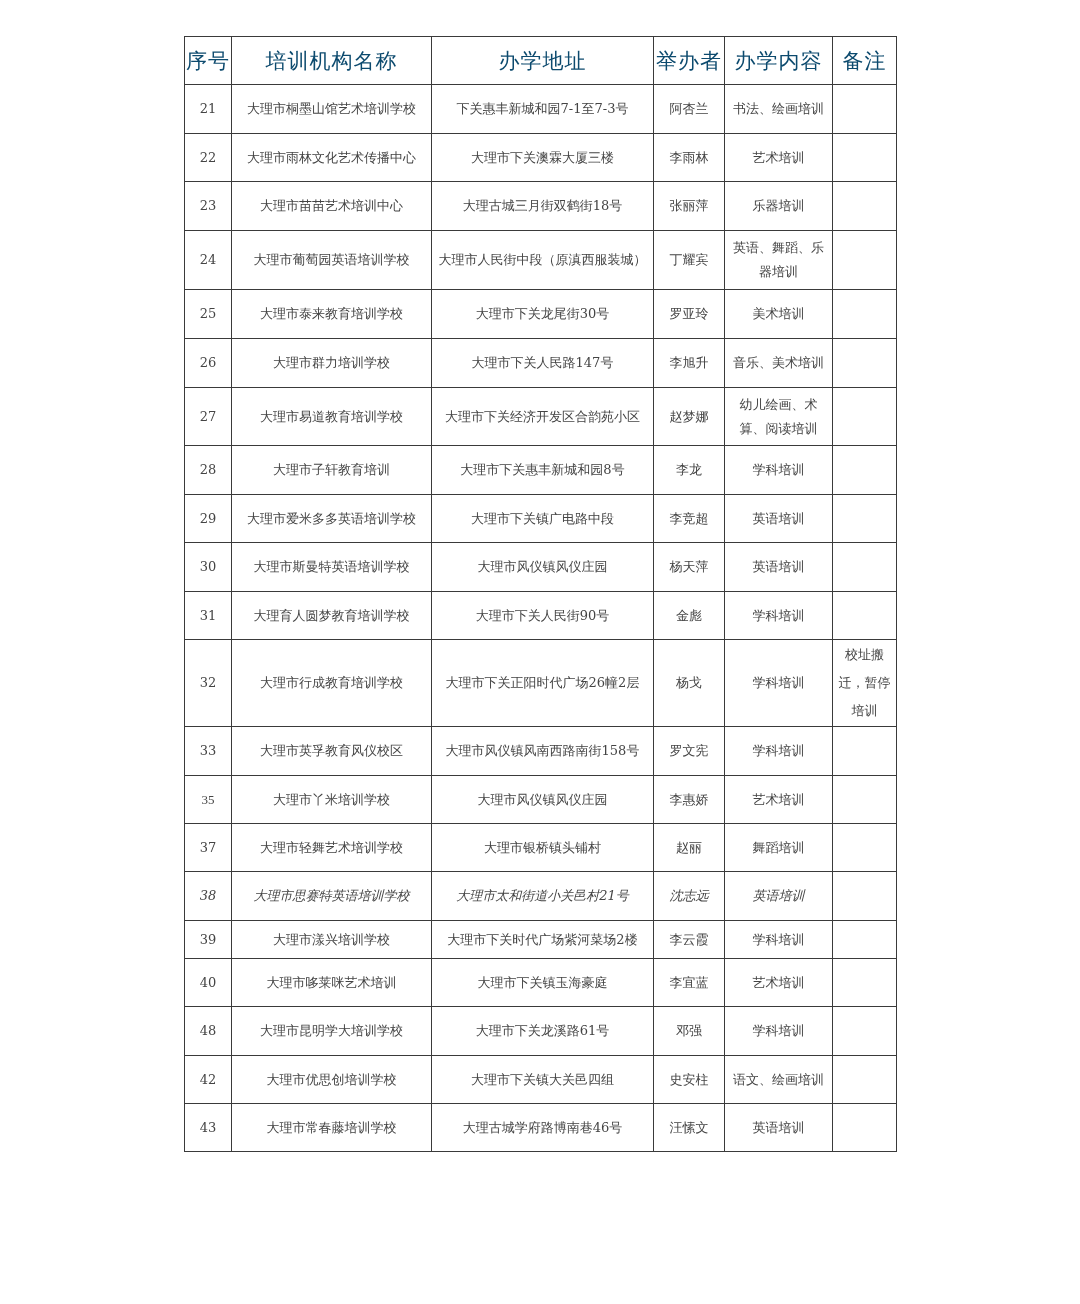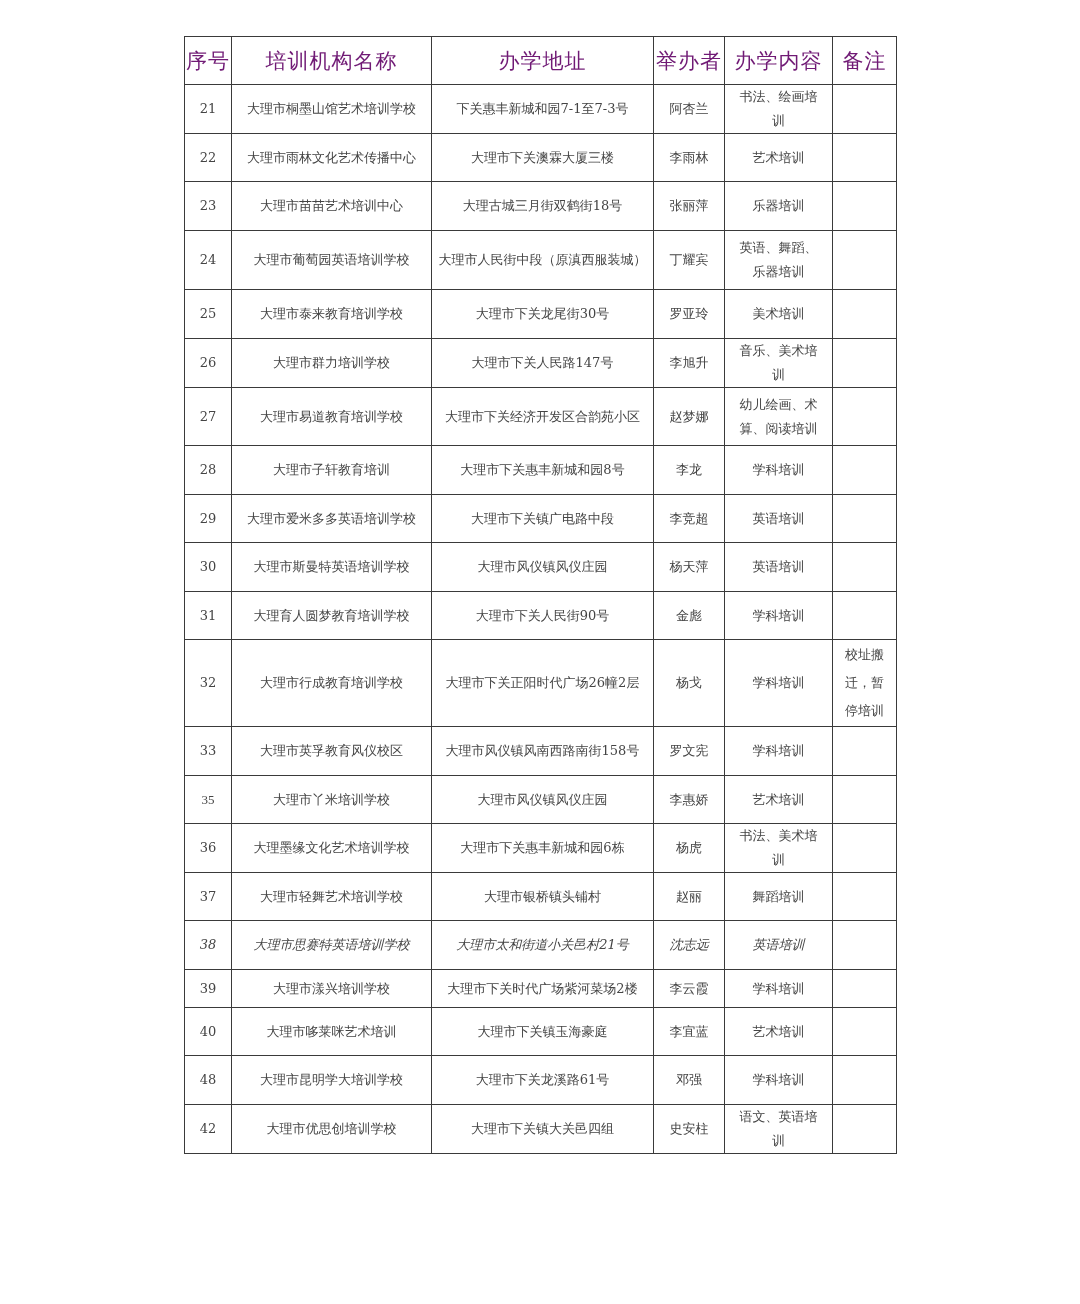--- a/index.html
+++ b/index.html
@@ -19,26 +19,26 @@
     padding: 0;
     color: #444;
     font-size: 13px;
     line-height: 24px;
     font-weight: normal;
     overflow: hidden;
   }
   table.reg th {
     font-family: "DejaVu Sans", "Liberation Sans", sans-serif;
     font-size: 21px;
-    color: #701a75;
+    color: #0c4a6e;
     height: 47px;
     letter-spacing: 1px;
     white-space: nowrap;
   }
-  table.reg td.wrap { white-space: normal; padding: 0 11px; }
+  table.reg td.wrap { white-space: normal; padding: 0 5px; }
   table.reg td.nowrap { white-space: nowrap; }
 </style>
 </head>
 <body>
 
 <table class="reg">
   <colgroup>
     <col style="width:47px">
     <col style="width:200px">
     <col style="width:222px">
@@ -162,28 +162,20 @@
         <td class="wrap" style="line-height: 28px;"></td>
       </tr>
       <tr style="height: 48px; font-family: Liberation Serif, serif;">
         <td class="nowrap">35</td>
         <td class="nowrap">大理市丫米培训学校</td>
         <td class="nowrap">大理市风仪镇风仪庄园</td>
         <td class="nowrap">李惠娇</td>
         <td class="wrap">艺术培训</td>
         <td class="wrap" style="line-height: 28px;"></td>
       </tr>
-      <tr style="height: 49px;">
-        <td class="nowrap">36</td>
-        <td class="nowrap">大理墨缘文化艺术培训学校</td>
-        <td class="nowrap">大理市下关惠丰新城和园6栋</td>
-        <td class="nowrap">杨虎</td>
-        <td class="wrap">书法、美术培训</td>
-        <td class="wrap" style="line-height: 28px;"></td>
-      </tr>
       <tr style="height: 48px;">
         <td class="nowrap">37</td>
         <td class="nowrap">大理市轻舞艺术培训学校</td>
         <td class="nowrap">大理市银桥镇头铺村</td>
         <td class="nowrap">赵丽</td>
         <td class="wrap">舞蹈培训</td>
         <td class="wrap" style="line-height: 28px;"></td>
       </tr>
       <tr style="height: 49px; font-style: italic;">
         <td class="nowrap">38</td>
@@ -215,17 +207,25 @@
         <td class="nowrap">大理市下关龙溪路61号</td>
         <td class="nowrap">邓强</td>
         <td class="wrap">学科培训</td>
         <td class="wrap" style="line-height: 28px;"></td>
       </tr>
       <tr style="height: 48px;">
         <td class="nowrap">42</td>
         <td class="nowrap">大理市优思创培训学校</td>
         <td class="nowrap">大理市下关镇大关邑四组</td>
         <td class="nowrap">史安柱</td>
-        <td class="wrap">语文、英语培训</td>
+        <td class="wrap">语文、绘画培训</td>
+        <td class="wrap" style="line-height: 28px;"></td>
+      </tr>
+      <tr style="height: 48px;">
+        <td class="nowrap">43</td>
+        <td class="nowrap">大理市常春藤培训学校</td>
+        <td class="nowrap">大理古城学府路博南巷46号</td>
+        <td class="nowrap">汪愫文</td>
+        <td class="wrap">英语培训</td>
         <td class="wrap" style="line-height: 28px;"></td>
       </tr>
     </tbody>
 </table>
 
 </body></html>

